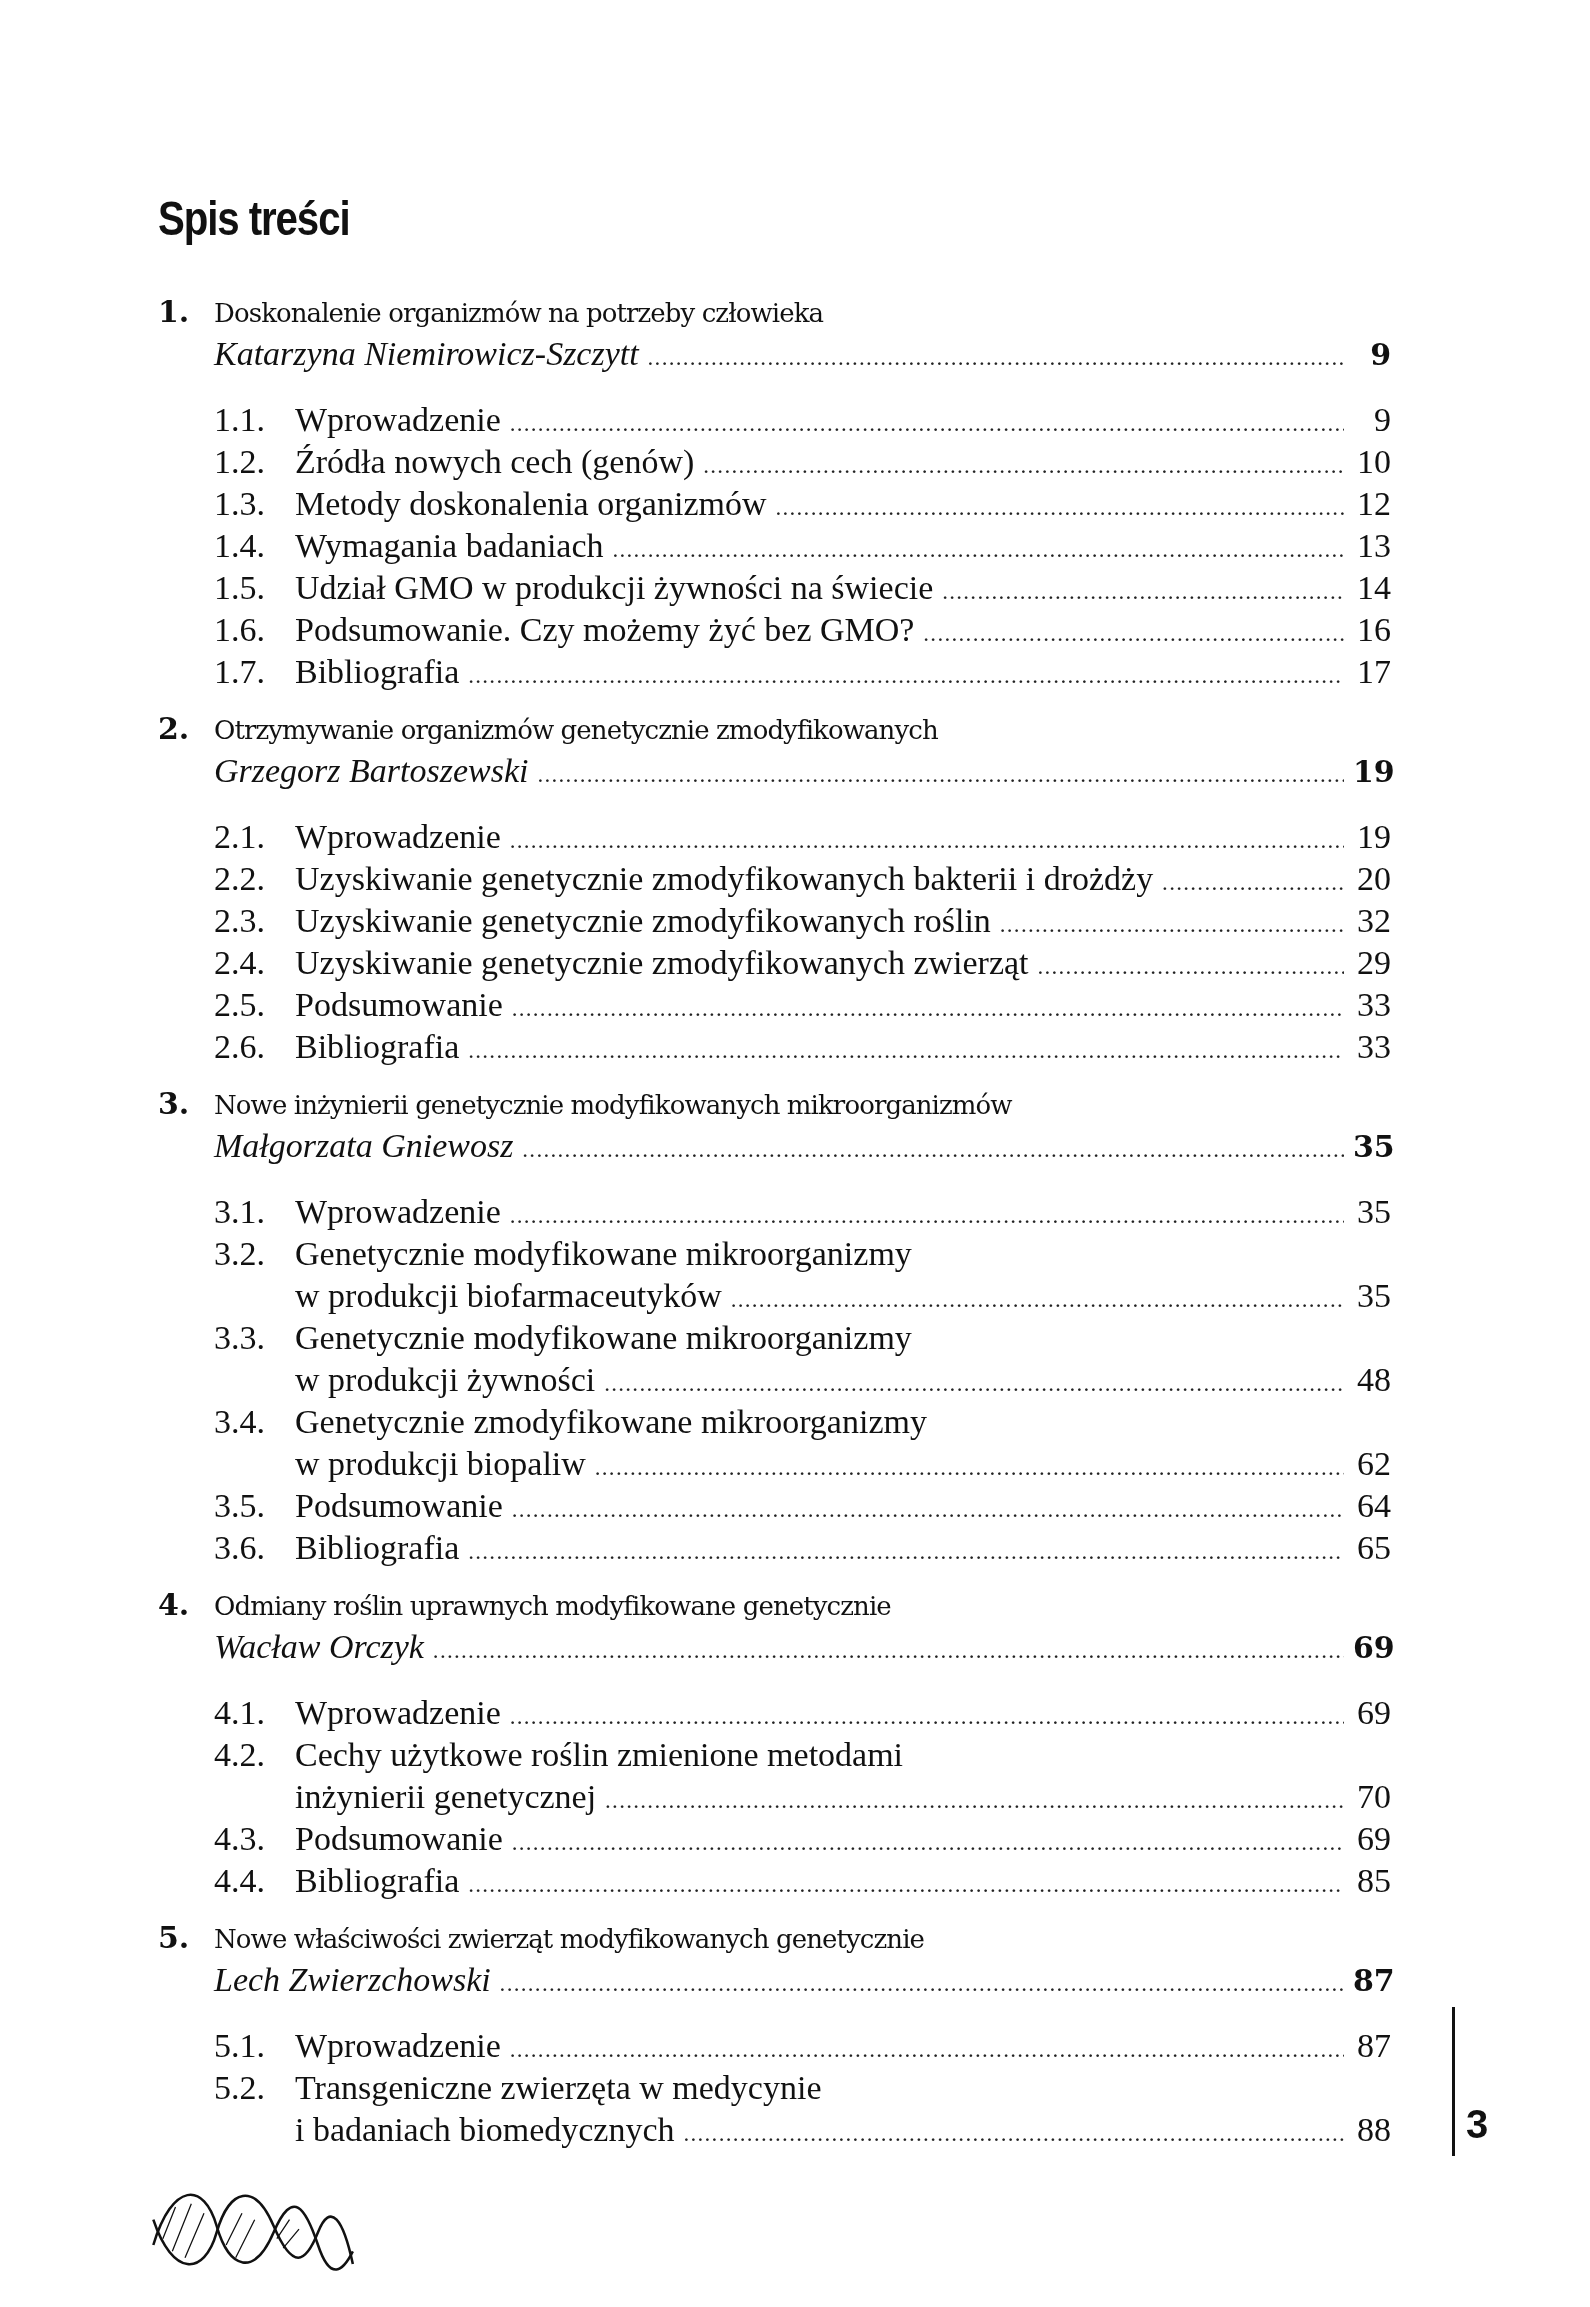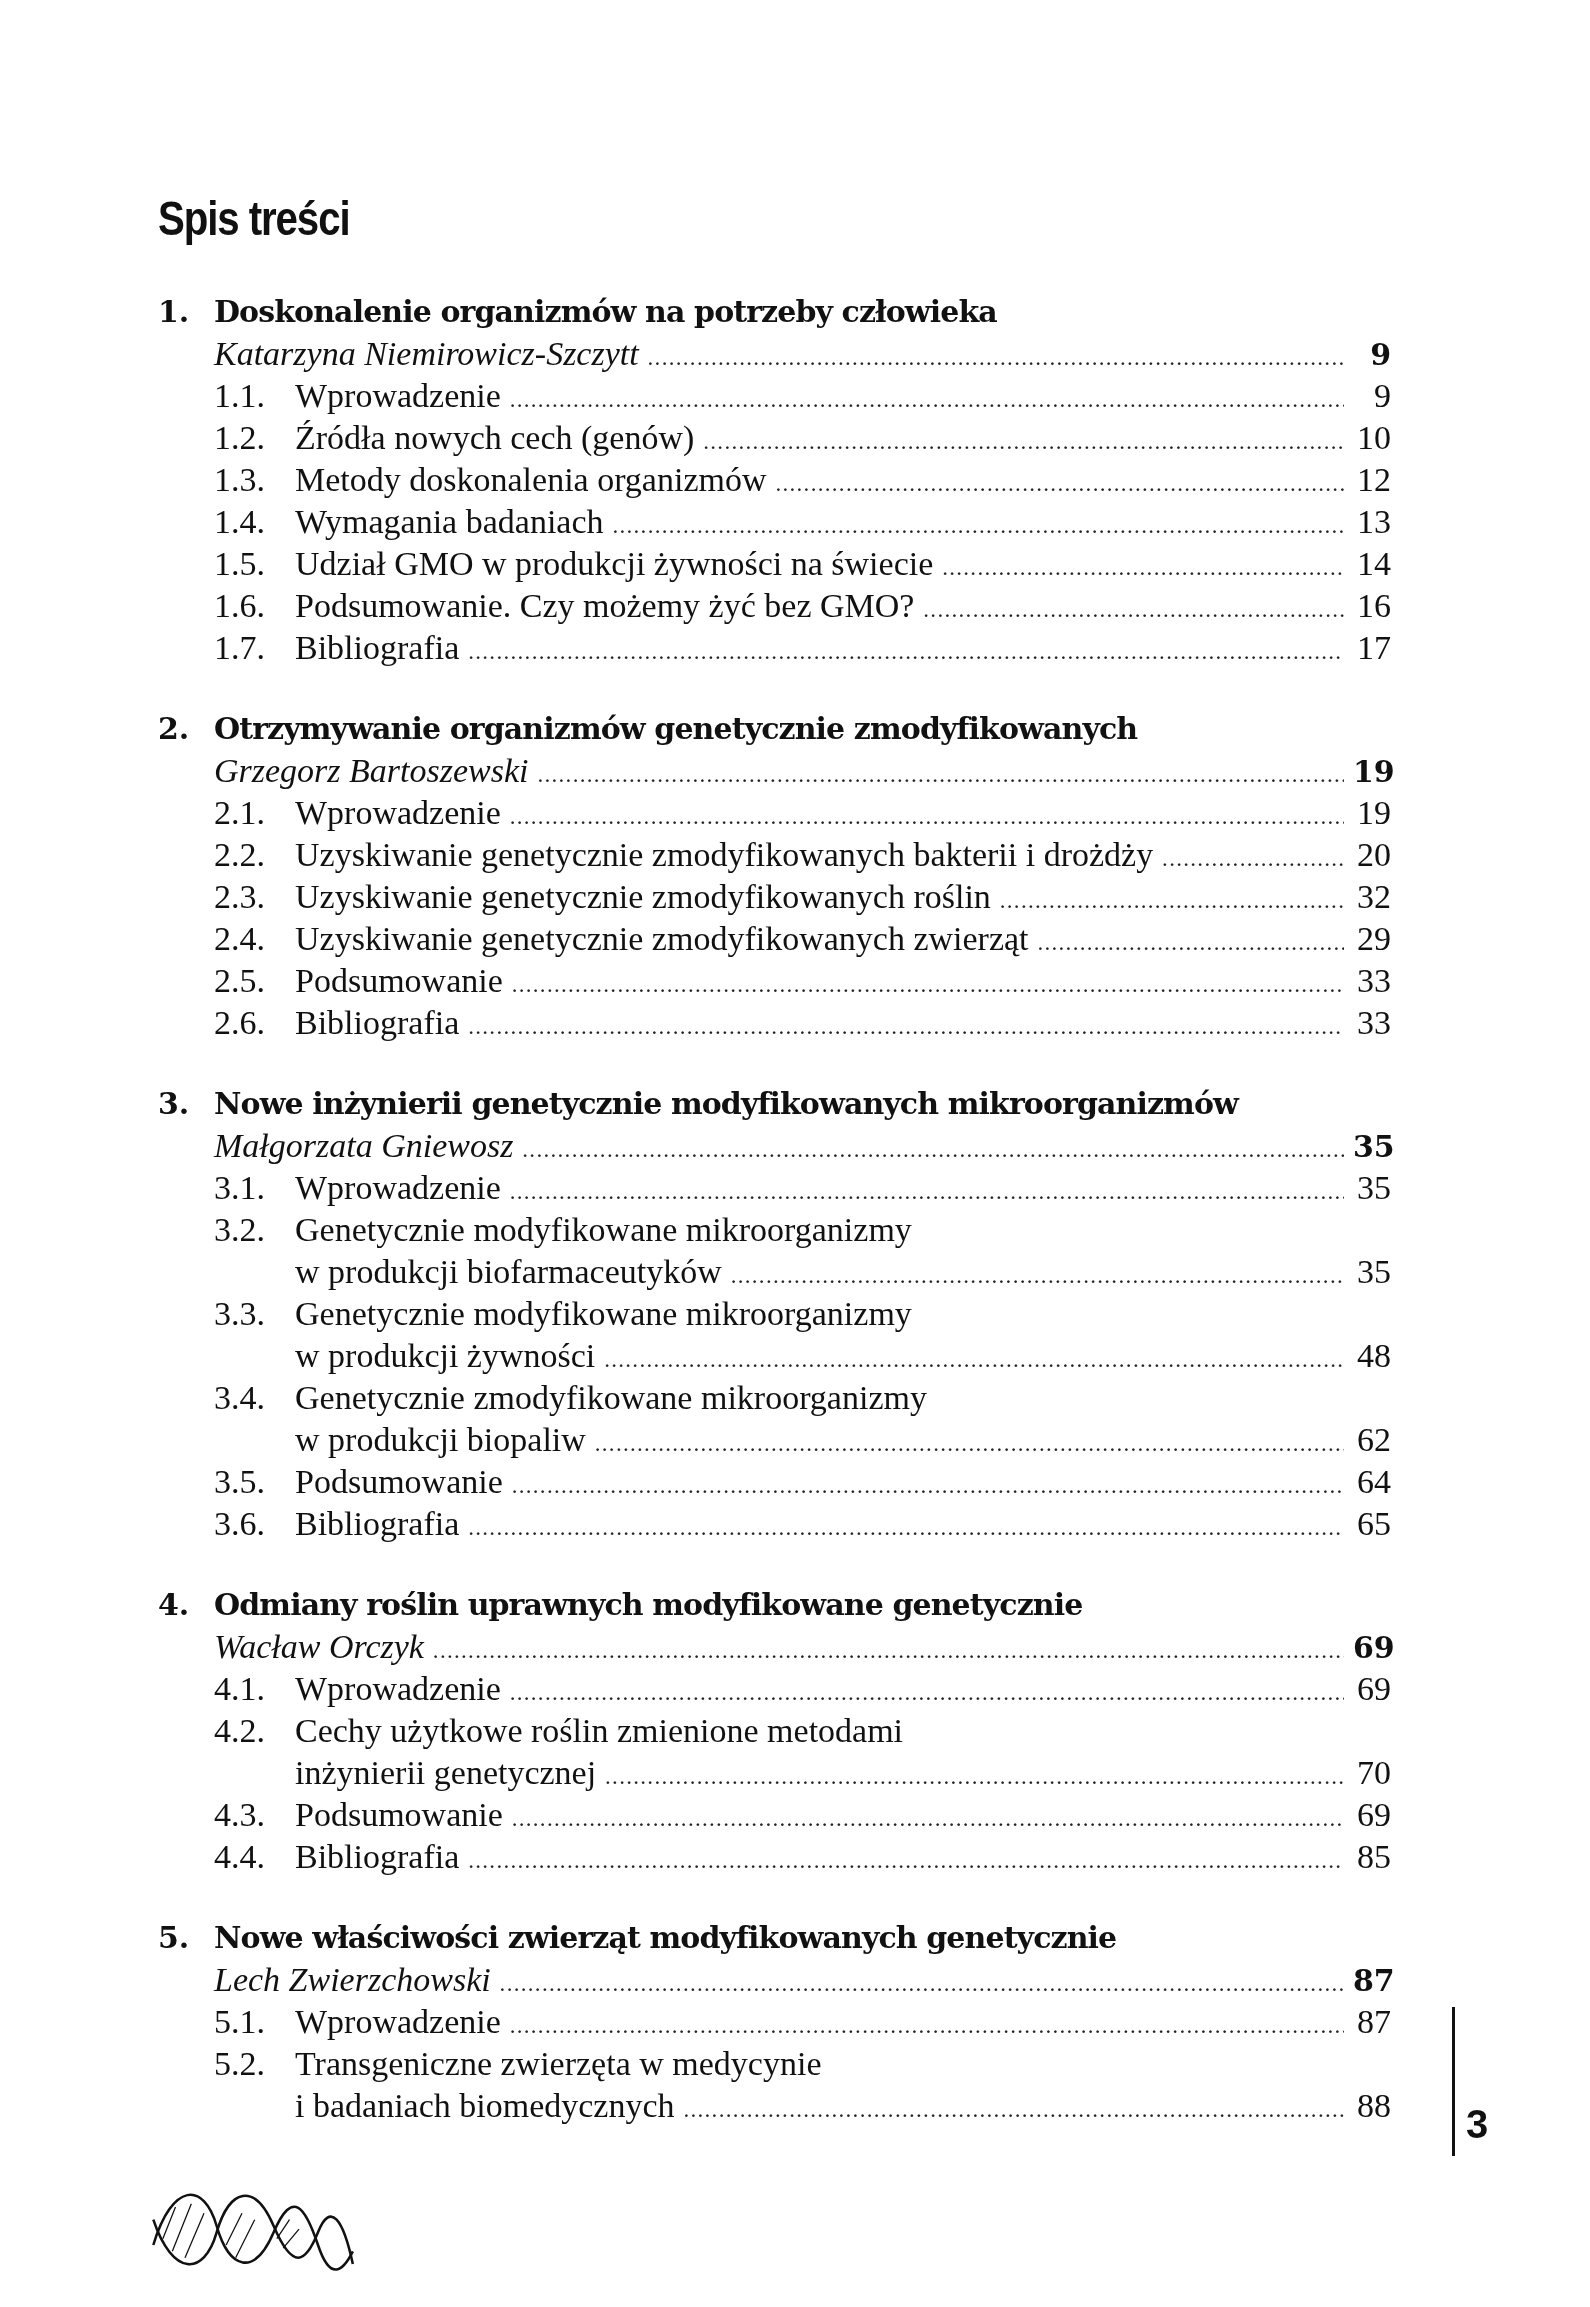--- a/index.html
+++ b/index.html
@@ -9,24 +9,24 @@
     font-family: "Liberation Sans", sans-serif; font-weight: bold;
     font-size: 49px; letter-spacing: -1.3px; transform: scaleX(0.82); transform-origin: left;
   }
   .toc { position: absolute; left: 158px; top: 291px; width: 1233px; }
   .chapter { margin-bottom: 39px; }
   .row {
     display: flex; align-items: baseline; height: 42px;
     font-family: "Liberation Serif", serif; font-size: 34px; line-height: 42px;
   }
   .num-ch { width: 56px; font-weight: bold; font-family: "DejaVu Serif", serif; font-size: 30px; }
-  .ch-title { font-weight: bold; font-family: "DejaVu Serif", serif; font-size: 30px; letter-spacing: -0.9px; white-space: nowrap; }
+  .ch-title { font-weight: normal; font-family: "DejaVu Serif", serif; font-size: 26px; letter-spacing: -0.9px; white-space: nowrap; }
   .indent { width: 56px; flex: none; }
   .secnum { width: 81px; flex: none; }
-  .label { white-space: nowrap; }
+  .label { white-space: nowrap; margin-top: 24px; }
   .author { font-style: italic; white-space: nowrap; text-align: right; }
   .dots {
     flex: 1; overflow: hidden; white-space: nowrap; margin: 0 8.9px;
     font-size: 23px; letter-spacing: 1.3px; color: #222;
   }
   .dots::before { content: "..................................................................................................................................................................................................................................................................................."; }
   .page { width: 38px; text-align: right; flex: none; }
   .page.bold { font-weight: bold; font-family: "DejaVu Serif", serif; font-size: 30px; }
   .spacer { flex: 1; }
   .folio-bar { position: absolute; left: 1452px; top: 2007px; width: 3.2px; height: 149px; background: #111; }

